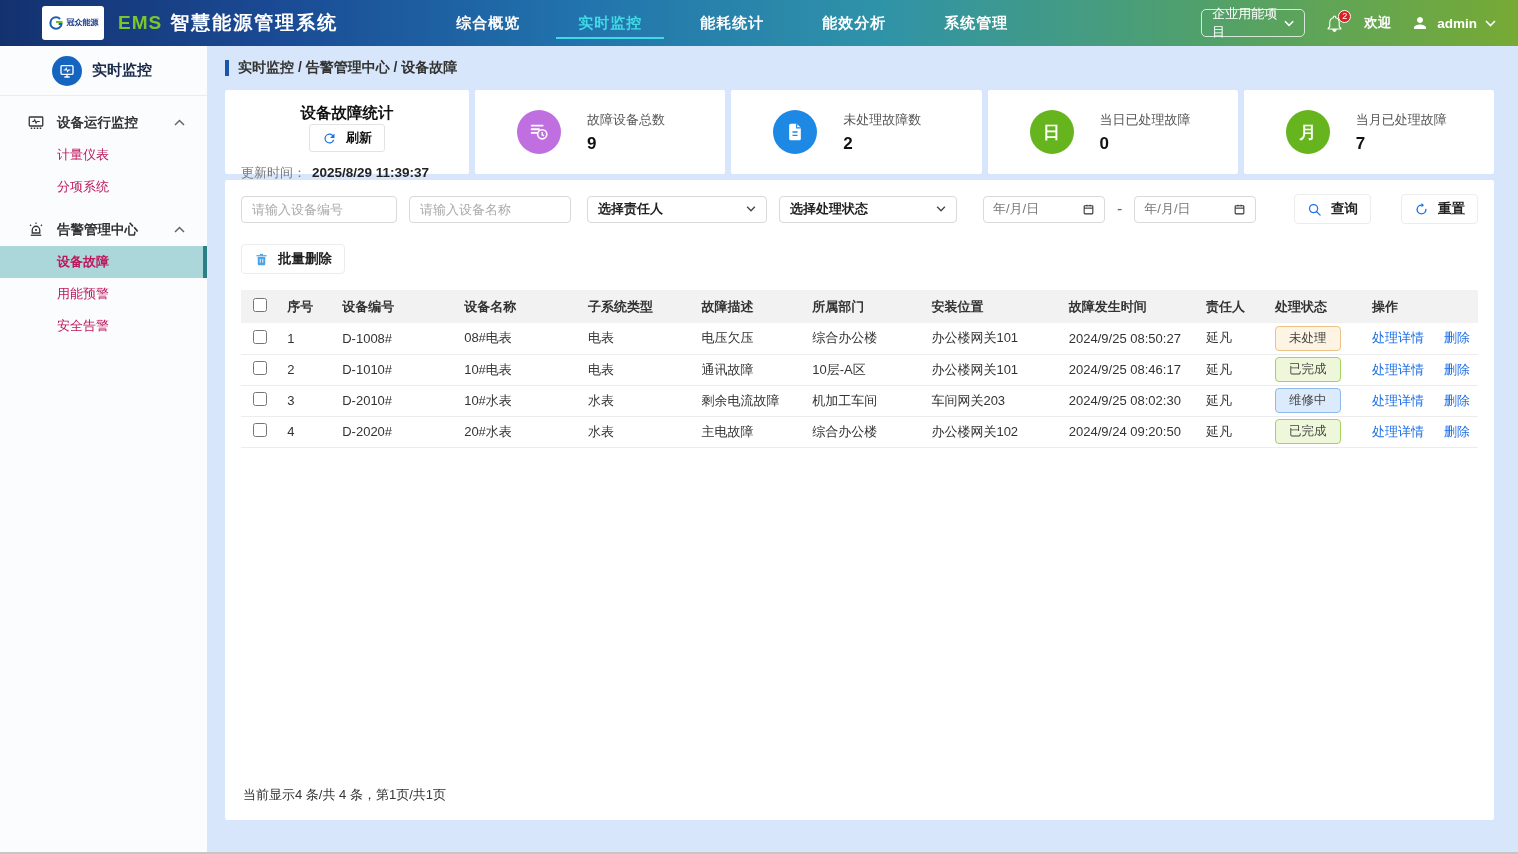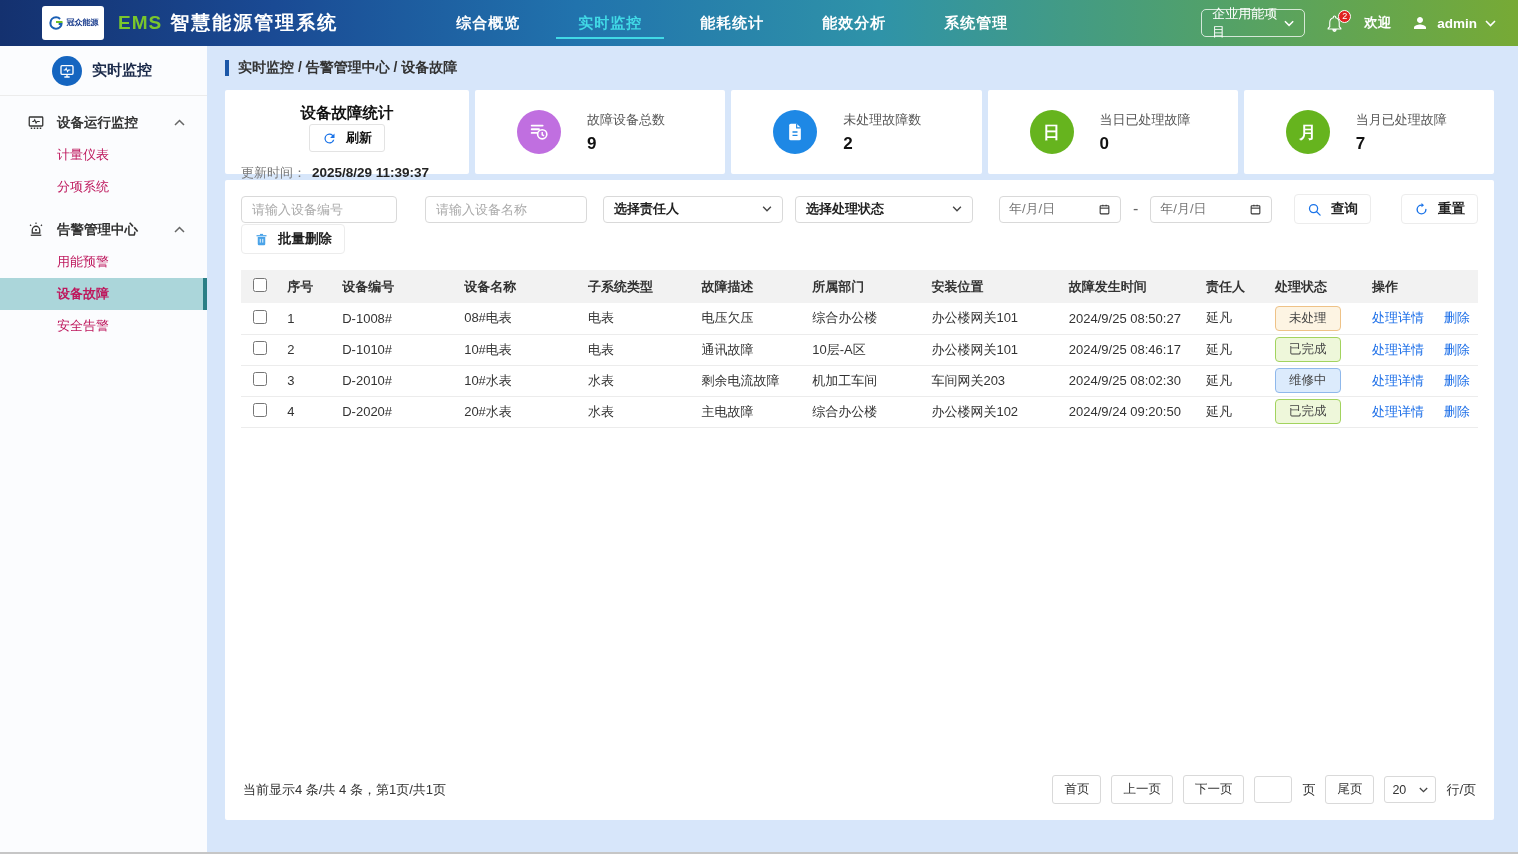--- a/index.html
+++ b/index.html
@@ -70,21 +70,21 @@
   .filters { display:flex; align-items:center; flex:none; }
   .f-input { height:27px; border:1px solid #d9d9d9; border-radius:4px; padding:0 10px; font-size:13px; color:#333; font-family:inherit; }
   .f-input::placeholder { color:#aaa; }
   .f-select { height:27px; border:1px solid #d9d9d9; border-radius:4px; padding:0 10px; font-size:13px; color:#222; font-weight:600;
               display:flex; align-items:center; justify-content:space-between; cursor:pointer; background:#fff; }
   .f-date { height:27px; border:1px solid #d9d9d9; border-radius:4px; padding:0 9px; font-size:13px; color:#777;
             display:flex; align-items:center; justify-content:space-between; cursor:pointer; background:#fff; }
   .date-sep { margin:0 12px; color:#666; }
   .btn-plain { display:flex; align-items:center; gap:9px; background:#fff; border:1px solid #ececec; border-radius:4px;
                padding:5px 12px; font-size:13.5px; font-weight:700; color:#222; cursor:pointer; }
-  .toolbar { flex:none; }
+  .toolbar { margin-top:20px; flex:none; }
 
   table { width:100%; border-collapse:collapse; font-size:13px; color:#333; margin-top:16px; }
   thead th { background:#f2f2f2; font-weight:700; text-align:left; height:33px; padding:0 8px; white-space:nowrap; }
   tbody td { height:31px; border-bottom:1px solid #ececec; padding:0 8px; white-space:nowrap; }
   th.cb, td.cb { text-align:center; padding:0; }
   input[type=checkbox] { width:14px; height:14px; accent-color:#fff; border:1px solid #ccc; cursor:pointer; }
   .badge { display:inline-block; padding:3px 13px; border-radius:4px; font-size:12.5px; color:#444; }
   .badge-pending { background:#fdf4e3; border:1px solid #eec287; }
   .badge-done    { background:#eef7da; border:1px solid #a2d35e; }
   .badge-repair  { background:#dcebfc; border:1px solid #8fb8eb; }
@@ -181,22 +181,22 @@
           <path d="M12 7a5 5 0 0 1 5 5v4H7v-4a5 5 0 0 1 5-5z" fill="none" stroke="#333" stroke-width="1.7"></path>
           <path d="M5 19h14" stroke="#333" stroke-width="1.7"></path>
           <path d="M12 4V2M5.5 6.5L4 5M18.5 6.5L20 5" stroke="#333" stroke-width="1.5"></path>
           <circle cx="12" cy="12" r="1.4" fill="#333"></circle>
         </svg>
       <span class="sb-group-label">告警管理中心</span>
       <svg class="sb-chevron" width="11" height="7" viewBox="0 0 11 7">
           <path d="M1 6l4.5-4.5L10 6" fill="none" stroke="#666" stroke-width="1.5"></path>
         </svg>
     </div>
+    <div class="sb-item active">设备故障</div>
     <div class="sb-item">用能预警</div>
-    <div class="sb-item active">设备故障</div>
     <div class="sb-item">安全告警</div>
   </div>
 
   <div class="content">
 
     <div class="breadcrumb">
       <span class="bc-bar"></span>
       <span>实时监控 / 告警管理中心 / 设备故障</span>
     </div>
 
@@ -262,21 +262,21 @@
         <div class="stat-text">
           <span class="stat-label">当月已处理故障</span>
           <span class="stat-value">7</span>
         </div>
       </div>
     </div>
 
     <div class="panel">
 
       <div class="filters">
-        <input class="f-input" style="width: 156px; margin-right: 28px;" placeholder="请输入设备编号">
+        <input class="f-input" style="width: 156px; margin-right: 12px;" placeholder="请输入设备编号">
         <input class="f-input" style="width: 162px; margin-right: 16px;" placeholder="请输入设备名称">
         <div class="f-select" style="width:180px; margin-right:12px;">
           <span>选择责任人</span>
           <svg width="10" height="6" viewBox="0 0 11 7">
               <path d="M1 1l4.5 4.5L10 1" fill="none" stroke="#444" stroke-width="1.6"></path>
             </svg>
         </div>
         <div class="f-select" style="width:178px; margin-right:26px;">
           <span>选择处理状态</span>
           <svg width="10" height="6" viewBox="0 0 11 7">
@@ -416,34 +416,19 @@
             <td>2024/9/24 09:20:50</td>
             <td>延凡</td>
             <td><span class="badge badge-done">已完成</span></td>
             <td><a class="lnk">处理详情</a><a class="lnk">删除</a></td>
           </tr>
         </tbody>
       </table>
 
       <div class="pager">
         <span>当前显示4 条/共 4 条，第1页/共1页</span>
-        <div class="pager-right">
-          <button class="pg-btn">首页</button>
-          <button class="pg-btn">上一页</button>
-          <button class="pg-btn">下一页</button>
-          <input class="pg-input" style="">
-          <span>页</span>
-          <button class="pg-btn">尾页</button>
-          <div class="pg-select">
-            <span>20</span>
-            <svg width="9" height="6" viewBox="0 0 11 7">
-                <path d="M1 1l4.5 4.5L10 1" fill="none" stroke="#444" stroke-width="1.6"></path>
-              </svg>
-          </div>
-          <span>行/页</span>
-        </div>
       </div>
 
     </div>
   </div>
 
   <div class="bottom-line"></div>
 </div>
 
 </body></html>

